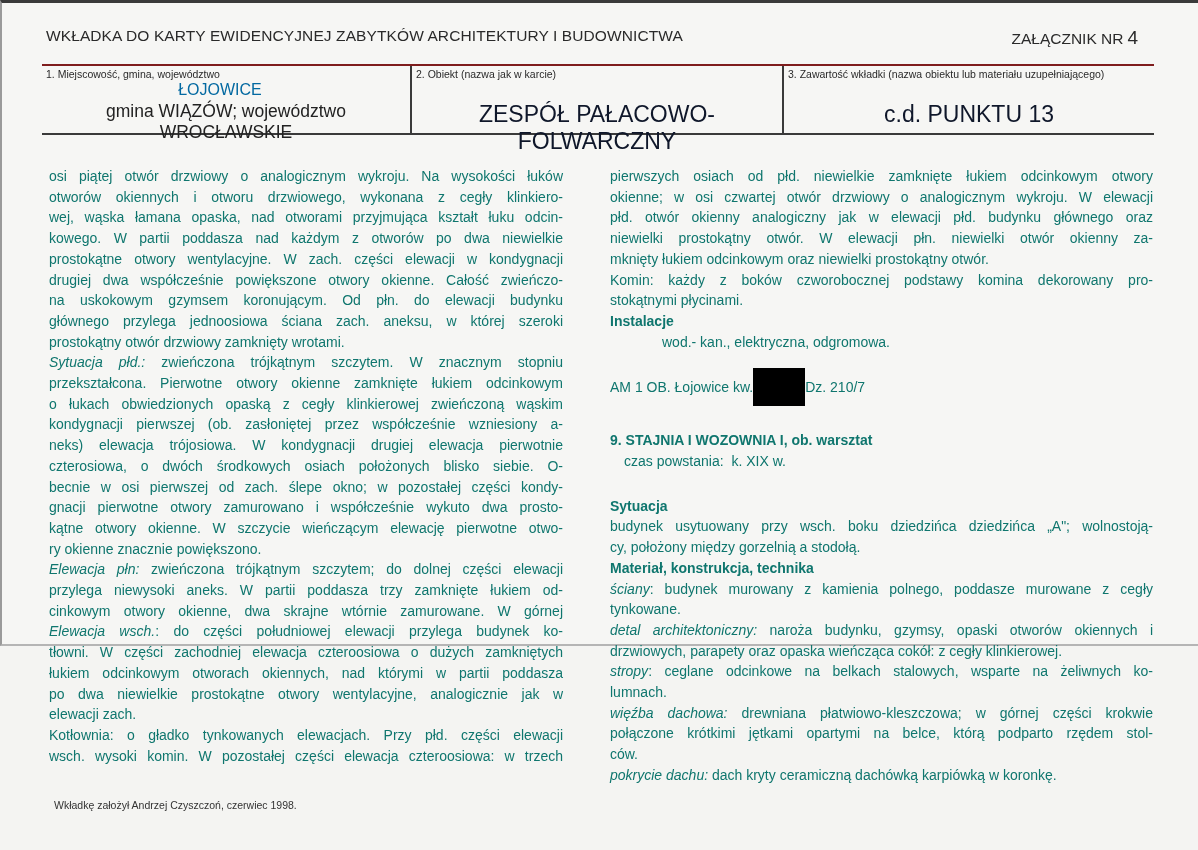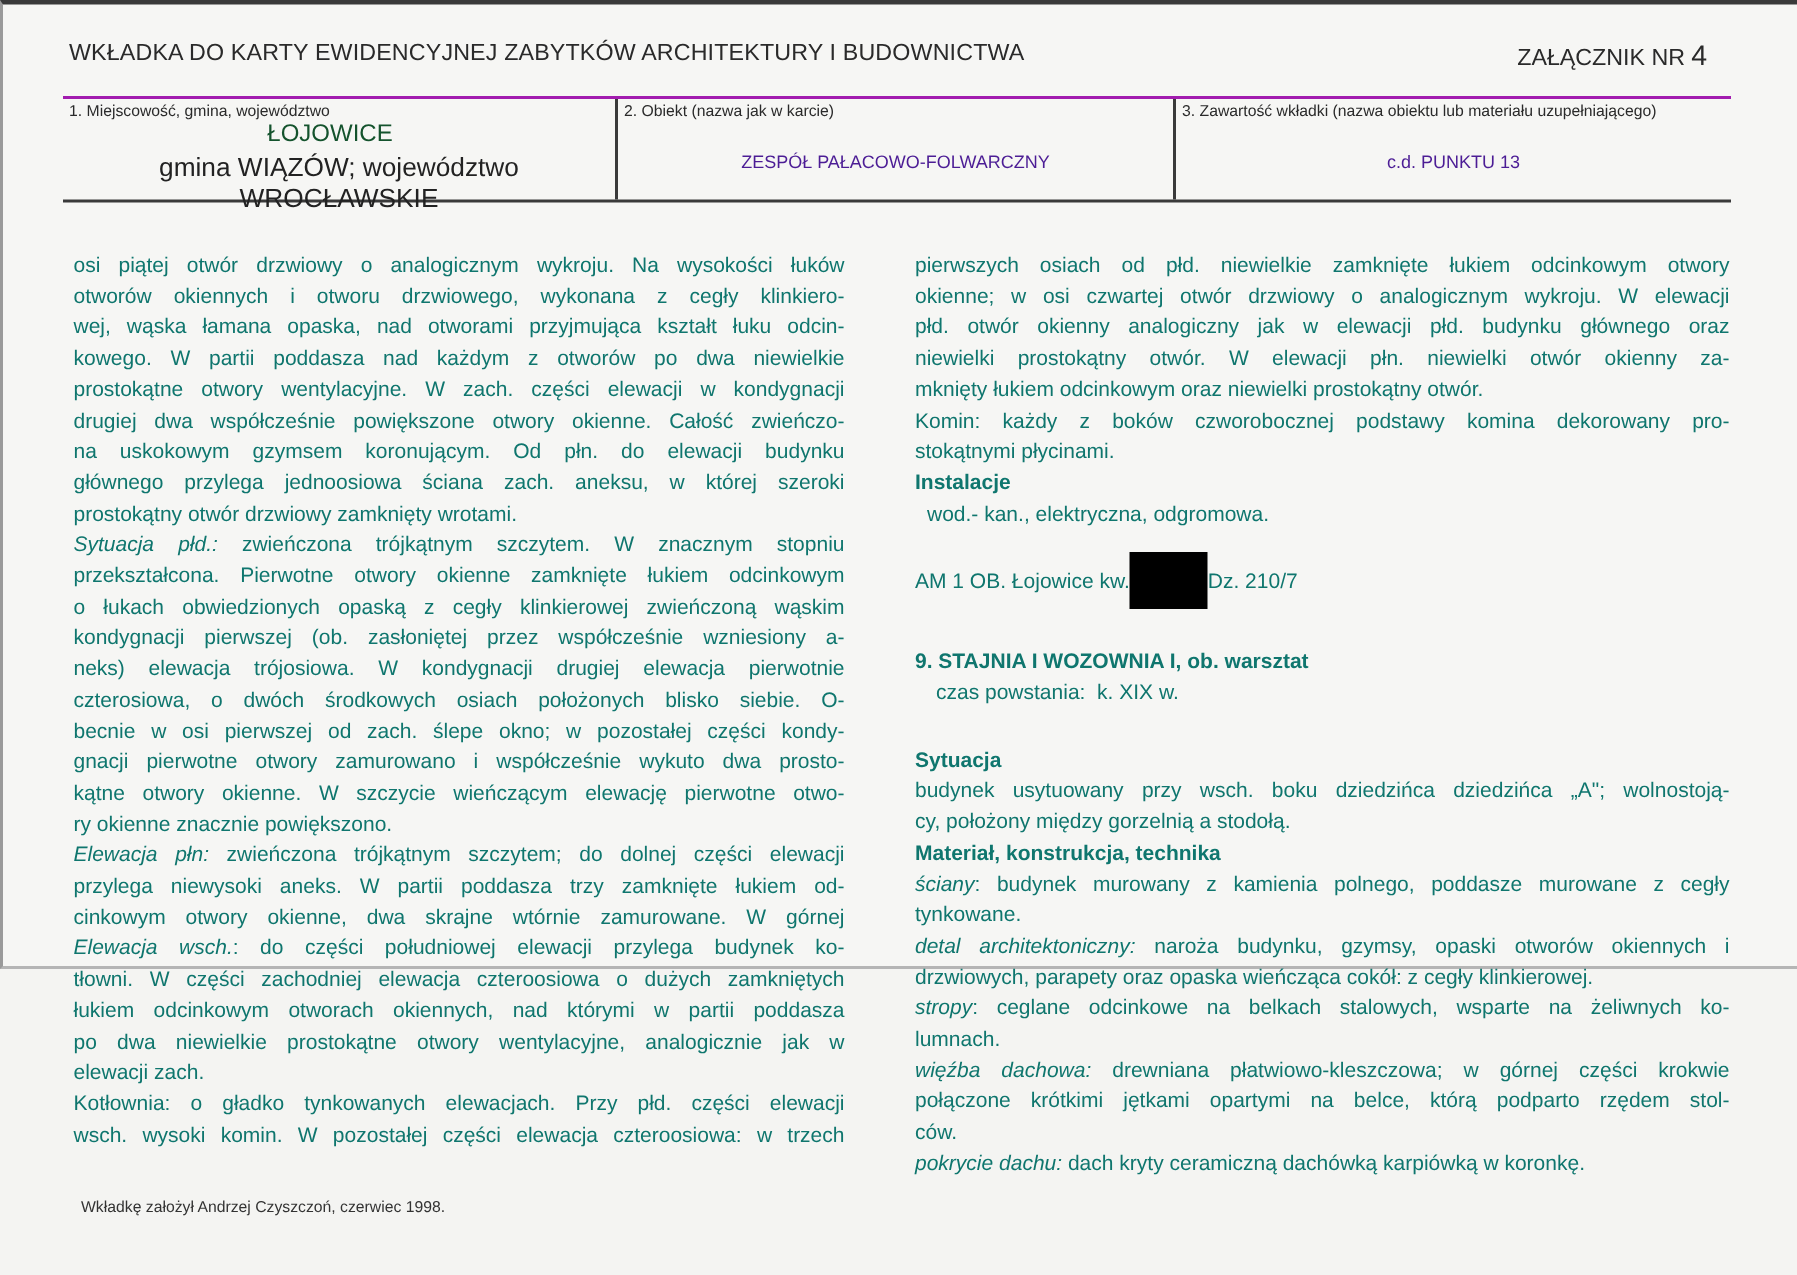--- a/index.html
+++ b/index.html
@@ -25,54 +25,54 @@
     font-size: 15.5px; letter-spacing: 0.1px; color: #2a2a2a;
   }
   .annex-label {
     position: absolute; right: 60px; top: 24px;
     font-size: 15.5px; color: #2a2a2a;
   }
   .annex-label .num { font-size: 19px; margin-left: 4px; }
 
   .header-table {
     position: absolute; left: 40px; top: 61px; width: 1112px; height: 71px;
-    border-top: 2px solid #a21caf; border-bottom: 2px solid #3a3a3a;
+    border-top: 2px solid #7f1d1d; border-bottom: 2px solid #3a3a3a;
     display: flex; box-sizing: border-box;
   }
   .cell { position: relative; box-sizing: border-box; height: 100%; }
   .cell-1 { width: 370px; border-right: 2px solid #3a3a3a; }
   .cell-2 { width: 372px; border-right: 2px solid #3a3a3a; }
   .cell-3 { flex: 1; }
   .cell-label {
     position: absolute; left: 4px; top: 2px; font-size: 10.5px; color: #2a2a2a;
   }
   .cell-value-line1 {
     position: absolute; left: 0; right: 12px; top: 15px; text-align: center;
-    font-size: 16px; color: #14532d;
+    font-size: 16px; color: #0369a1;
   }
   .cell-value-line2 {
     position: absolute; left: 0; right: 0; top: 35px; text-align: center;
     font-size: 17.5px; color: #222;
   }
   .cell-value-center {
     position: absolute; left: 0; right: 0; top: 35px; text-align: center;
-    font-size: 12px; color: #4c1d95;
+    font-size: 23px; color: #0f172a;
   }
 
   .column {
     position: absolute; top: 163px;
     font-size: 14px; line-height: 20.7px; text-align: justify; color: #0f766e;
   }
   .col-left { left: 47px; width: 514px; }
   .col-right { left: 608px; width: 543px; }
   .line { display: block; text-align: justify; text-align-last: justify; white-space: nowrap; }
   .line.last { text-align-last: left; }
   .it { font-style: italic; }
   .b { font-weight: bold; }
-  .indent { padding-left: 8px; }
+  .indent { padding-left: 8px; margin-left: 44px; }
   .indent2 { padding-left: 14px; }
 
   .redaction {
     display: inline-block; width: 52px; height: 38px; background: #000;
     vertical-align: -14px; margin: 0 0 0 0;
   }
   .gap-small { height: 16px; }
   .gap-large { height: 24px; }
 
   .footer-note {

